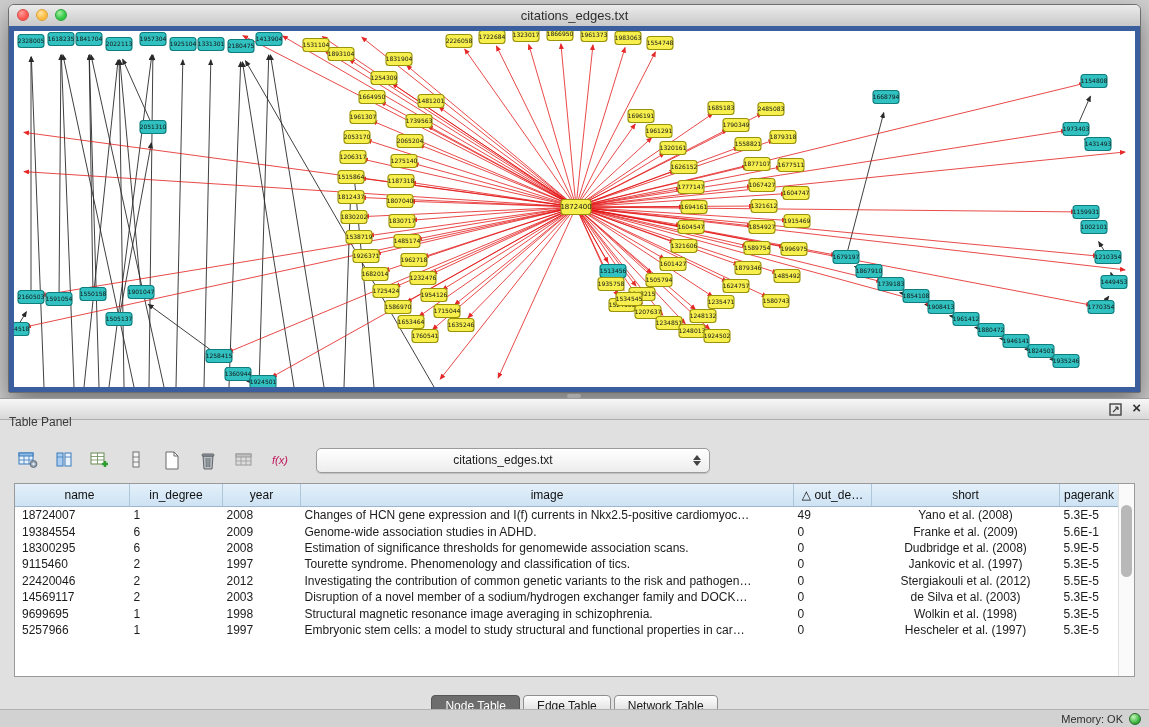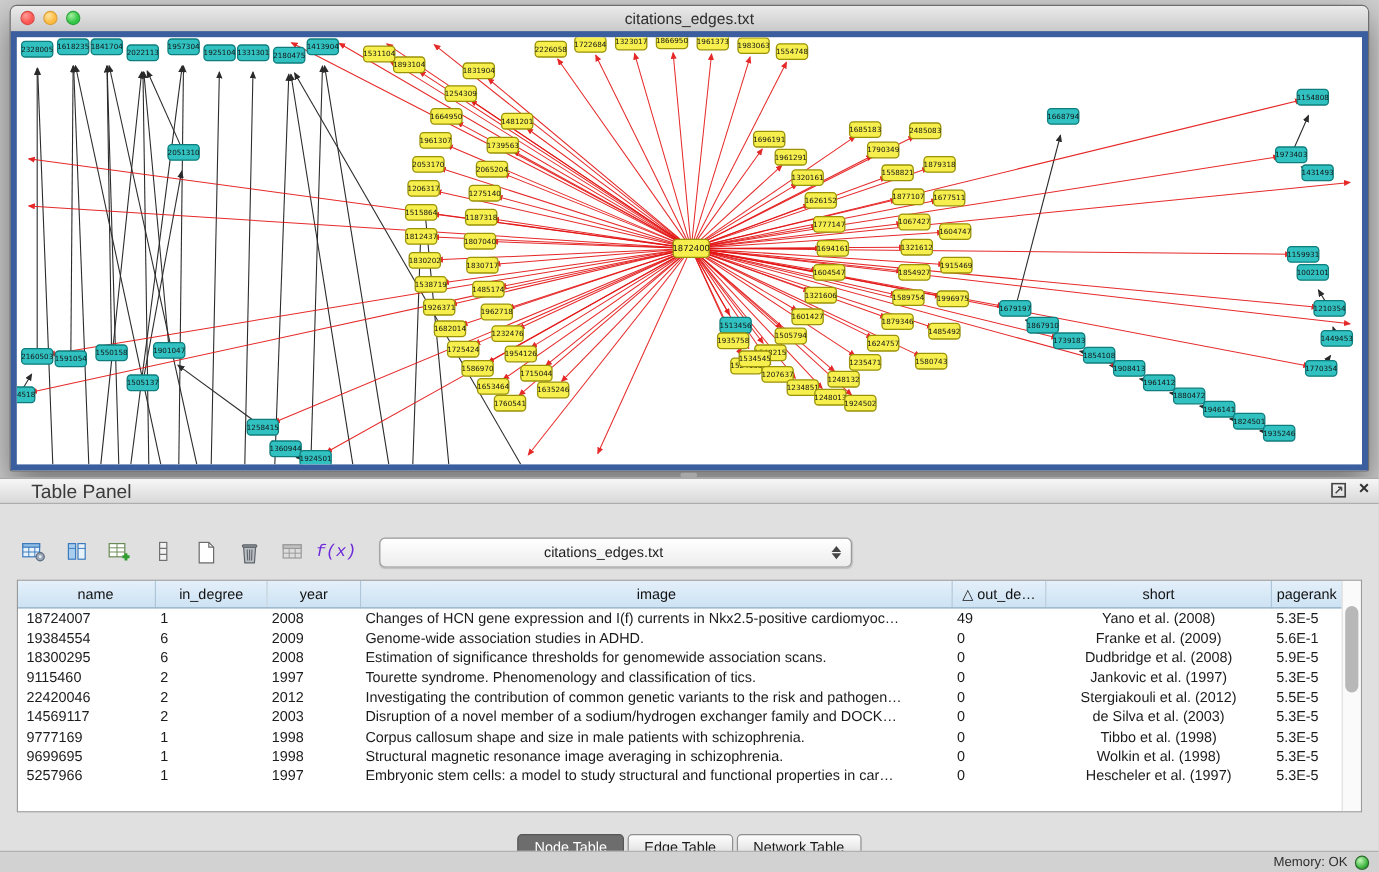--- a/index.html
+++ b/index.html
@@ -28,29 +28,29 @@
   .node.t rect{fill:#30c1c0;stroke:#0f7d7d;}
   .node text{fill:#151515;font-family:"DejaVu Sans",sans-serif;}
 
   .divider-handle{position:absolute;left:567px;top:394px;width:14px;height:4px;
     border-radius:2px;background:#a7a7a7;}
 
   
   .table-panel{position:absolute;left:0;top:398px;width:1149px;height:312px;background:#e0e0e0;}
   .panel-header{position:relative;height:20px;background:linear-gradient(#f7f7f7,#d8d8d8);
     border-top:1px solid #9a9a9a;border-bottom:1px solid #adadad;}
-  .panel-title{position:absolute;left:9px;top:3px;font-size:16px;color:#3a3a3a;margin-left:17px;}
+  .panel-title{position:absolute;left:9px;top:16px;font-size:12px;color:#3a3a3a;}
   .panel-actions{position:absolute;right:8px;top:2px;display:flex;gap:10px;align-items:center;}
   .float-ic{width:13px;height:13px;display:inline-block;}
   .close-ic{font-size:15px;font-weight:bold;color:#333;line-height:14px;cursor:default;}
 
   .panel-body{position:absolute;left:0;right:0;top:21px;bottom:0;}
   .toolbar{position:absolute;left:14px;top:26px;height:30px;display:flex;align-items:center;gap:8px;}
   .tbtn{width:28px;height:28px;display:flex;align-items:center;justify-content:center;border-radius:4px;}
-  .fx{font-family:Liberation Mono, monospace;font-style:italic;font-size:14px;color:#6d28d9;}
+  .fx{font-family:Liberation Sans, sans-serif;font-style:italic;font-size:11px;color:#be185d;}
   .combo{margin-left:14px;width:392px;height:23px;border:1px solid #9b9b9b;border-radius:5px;
     background:linear-gradient(#ffffff,#ededed);display:flex;align-items:center;position:relative;
     box-shadow:0 1px 1px rgba(0,0,0,.15);}
   .combo-text{flex:1;text-align:center;font-size:12px;color:#1c1c1c;}
   .combo-arrows{width:16px;display:flex;flex-direction:column;align-items:center;gap:1px;margin-right:4px;}
   .combo-arrows i{display:block;width:0;height:0;border-left:4px solid transparent;border-right:4px solid transparent;}
   .combo-arrows .up{border-bottom:5px solid #444;}
   .combo-arrows .dn{border-top:5px solid #444;}
 
   .table-wrap{position:absolute;left:14px;right:14px;top:64px;height:192px;background:#fff;
@@ -865,29 +865,20 @@
               <tr class="trow">
                 <td class="c0">14569117</td>
                 <td class="c1">2</td>
                 <td class="c2">2003</td>
                 <td class="c3">Disruption of a novel member of a sodium/hydrogen exchanger family and DOCK…</td>
                 <td class="c4">0</td>
                 <td class="c5">de Silva et al. (2003)</td>
                 <td class="c6">5.3E-5</td>
               </tr>
               <tr class="trow">
-                <td class="c0">9777169</td>
-                <td class="c1">1</td>
-                <td class="c2">1998</td>
-                <td class="c3">Corpus callosum shape and size in male patients with schizophrenia.</td>
-                <td class="c4">0</td>
-                <td class="c5">Tibbo et al. (1998)</td>
-                <td class="c6">5.3E-5</td>
-              </tr>
-              <tr class="trow">
                 <td class="c0">9699695</td>
                 <td class="c1">1</td>
                 <td class="c2">1998</td>
                 <td class="c3">Structural magnetic resonance image averaging in schizophrenia.</td>
                 <td class="c4">0</td>
                 <td class="c5">Wolkin et al. (1998)</td>
                 <td class="c6">5.3E-5</td>
               </tr>
               <tr class="trow">
                 <td class="c0">5257966</td>

